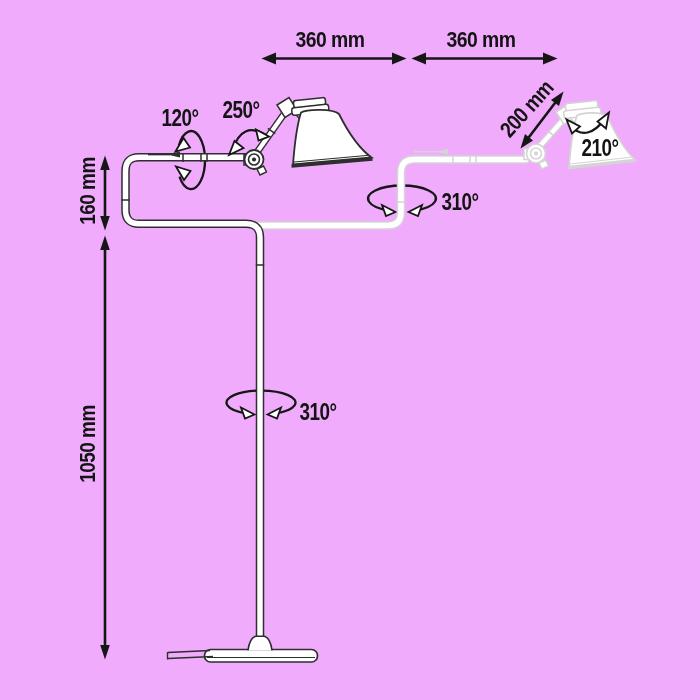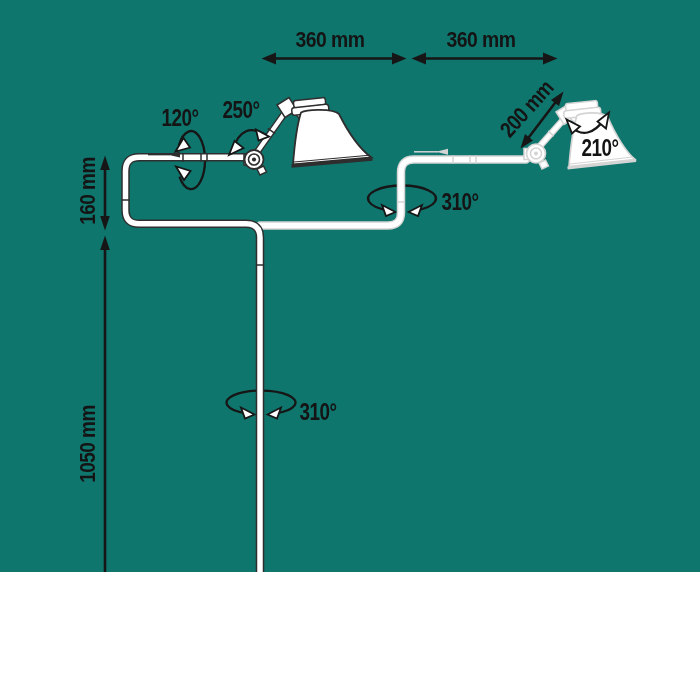--- a/index.html
+++ b/index.html
@@ -1,16 +1,16 @@
 <!DOCTYPE html>
 <html><head>
 <meta charset="utf-8">
 <style>
   html,body{margin:0;padding:0;background:#ffffff;}
-  .stage{position:relative;width:700px;height:572px;background:#0f766e;overflow:hidden;
+  .stage{position:relative;width:700px;height:700px;background:#f0abfc;overflow:hidden;
          font-family:"Liberation Sans",sans-serif;}
   .stage svg{position:absolute;left:0;top:0;}
   .lbl{position:absolute;font-weight:bold;font-size:22px;line-height:1;color:#141414;
        white-space:nowrap;letter-spacing:-0.6px;}
   .dim{transform:translate(-50%,-50%) scaleX(0.88);}
   .dim-v{transform:translate(-50%,-50%) rotate(-90deg) scaleX(0.86);}
   .dim-diag{transform:translate(-50%,-50%) rotate(-48deg) scaleX(0.86);}
   .deg{font-size:23px;transform:translate(-50%,-50%) scaleX(0.82);}
 </style>
 </head>

